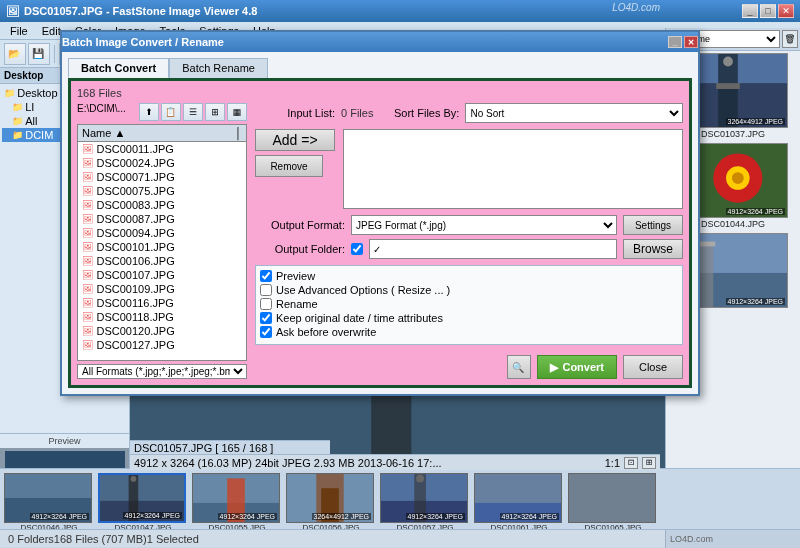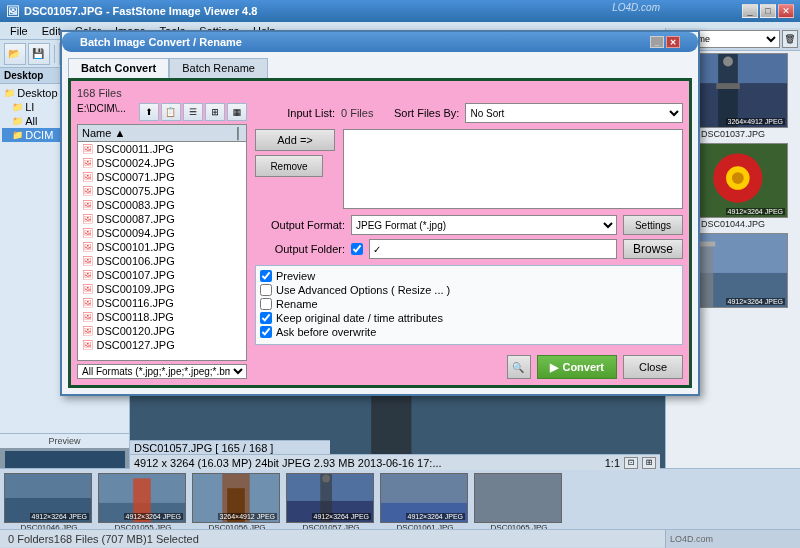--- a/index.html
+++ b/index.html
@@ -96,28 +96,27 @@
       top: 30px; left: 60px;
       width: 640px;
       background: #f0f4f8;
       border: 2px solid #4a7aaa;
       box-shadow: 3px 3px 8px rgba(0,0,0,0.4);
       z-index: 100;
     }
     .dialog-title-bar {
       background: linear-gradient(to bottom, #5a9ad9, #3a7abf);
       color: white;
-      padding: 3px 18px;
+      padding: 3px 0;
       display: flex;
       align-items: center;
       justify-content: space-between;
       height: 20px;
       font-size: 11px;
       font-weight: bold;
-      border-radius: 9px;
     }
     .dialog-controls { display: flex; gap: 2px; }
     .d-btn { width: 14px; height: 12px; font-size: 8px; cursor: pointer; display: flex; align-items: center; justify-content: center; border: 1px solid rgba(255,255,255,0.5); }
     .d-btn.red { background: #c04040; color: white; }
     .d-btn.gray { background: #a0a0a0; color: white; }
 
     .dialog-body { padding: 6px; }
 
     
     .tabs { display: flex; gap: 0; margin-bottom: 0; }
@@ -201,21 +200,21 @@
     .sort-select {
       flex: 1; height: 20px; border: 1px solid #888; background: white; font-size: 10px;
     }
 
     .arrow-btns { display: flex; flex-direction: column; gap: 4px; }
     .arrow-btn {
       width: 80px; height: 22px;
       border: 1px solid #888;
       background: linear-gradient(to bottom, #e8e8e8, #c8c8c8);
       cursor: pointer;
-      font-size: 11px;
+      font-size: 14px;
     }
     .remove-btn {
       width: 68px; height: 22px;
       border: 1px solid #888;
       background: linear-gradient(to bottom, #e8e8e8, #c8c8c8);
       cursor: pointer;
       font-size: 10px;
     }
 
     .output-section { display: flex; flex-direction: column; gap: 4px; }
@@ -700,20 +699,32 @@
         <div class="strip-img">
           <svg width="88" height="50" viewBox="0 0 88 50">
             <rect width="88" height="50" fill="#5a7a9a"></rect>
             <rect x="0" y="25" width="88" height="25" fill="#3a5a7a"></rect>
           </svg>
           <div class="strip-res">4912×3264 JPEG</div>
         </div>
         <div class="strip-name">DSC01046.JPG</div>
       </div>
       <div class="strip-thumb">
+        <div class="strip-img selected">
+          <svg width="88" height="50" viewBox="0 0 88 50">
+            <rect width="88" height="50" fill="#4a6888"></rect>
+            <rect x="0" y="28" width="88" height="22" fill="#304060"></rect>
+            <rect x="30" y="0" width="10" height="50" fill="#222" opacity="0.7"></rect>
+            <circle cx="35" cy="5" r="3" fill="#666"></circle>
+          </svg>
+          <div class="strip-res">4912×3264 JPEG</div>
+        </div>
+        <div class="strip-name">DSC01047.JPG</div>
+      </div>
+      <div class="strip-thumb">
         <div class="strip-img">
           <svg width="88" height="50" viewBox="0 0 88 50">
             <rect width="88" height="50" fill="#6888a8"></rect>
             <rect x="0" y="30" width="88" height="20" fill="#486888"></rect>
             <rect x="35" y="5" width="18" height="45" fill="#cc4422" opacity="0.8"></rect>
           </svg>
           <div class="strip-res">4912×3264 JPEG</div>
         </div>
         <div class="strip-name">DSC01055.JPG</div>
       </div>

